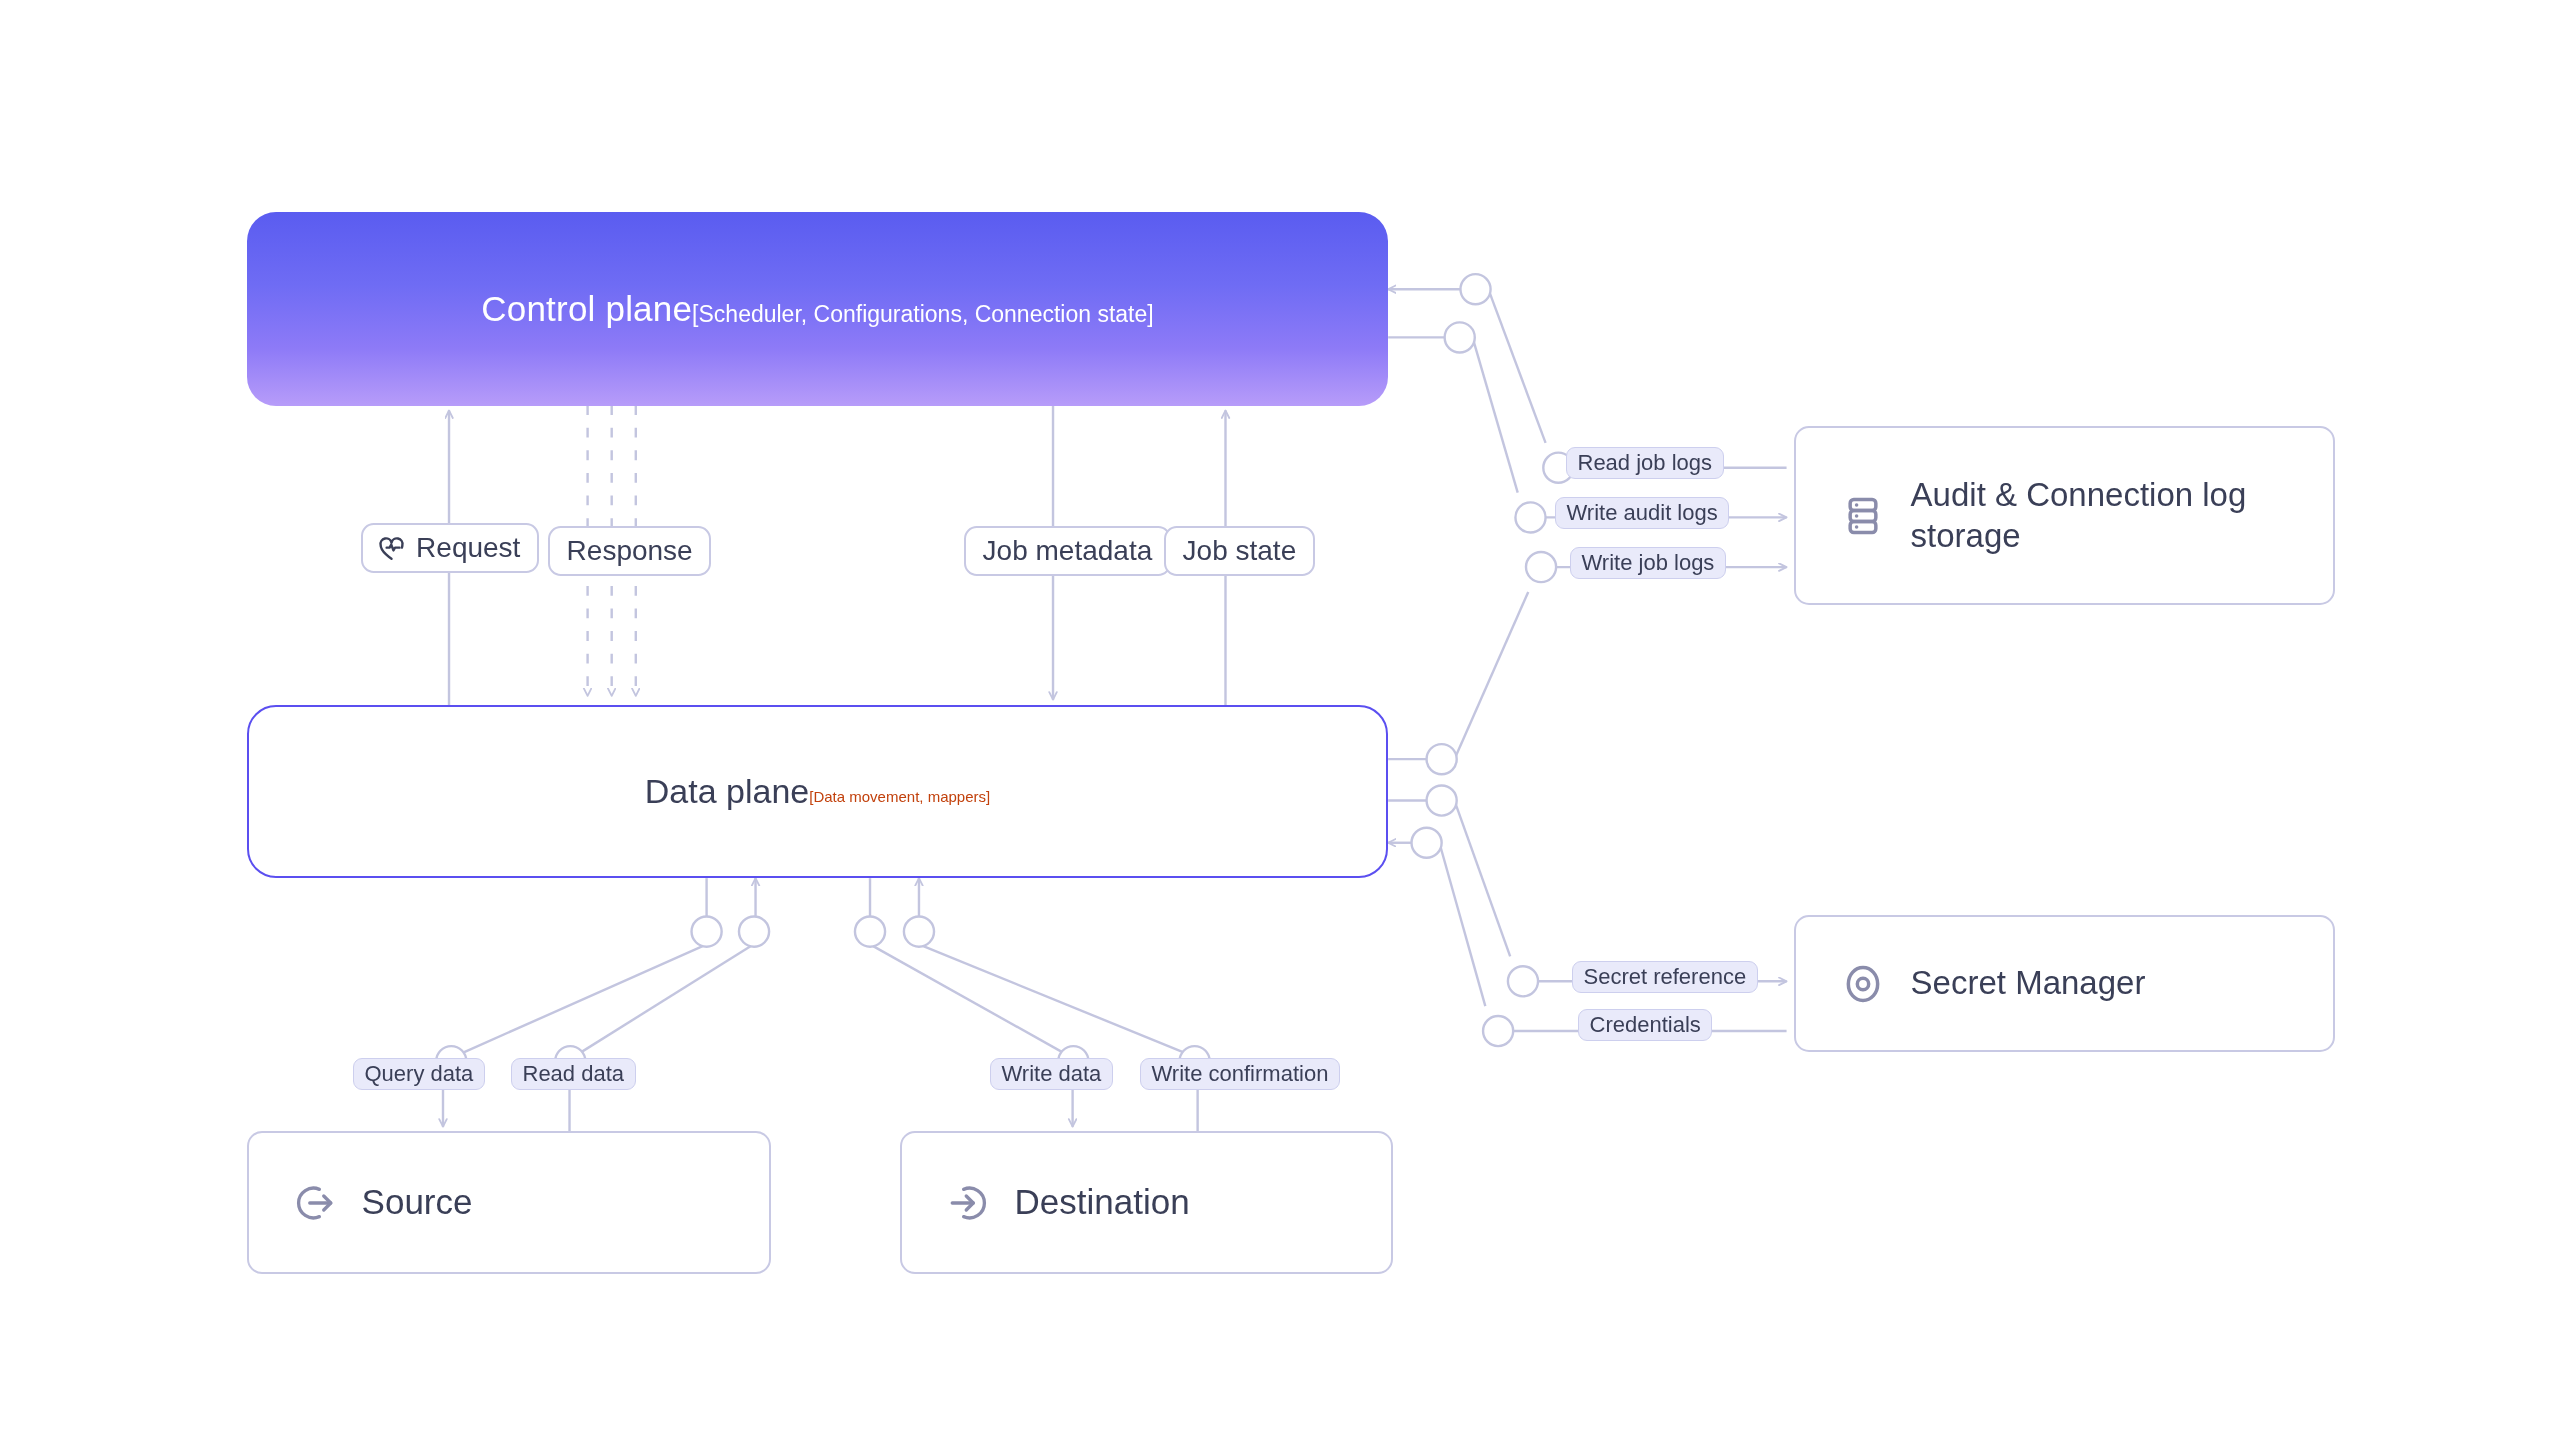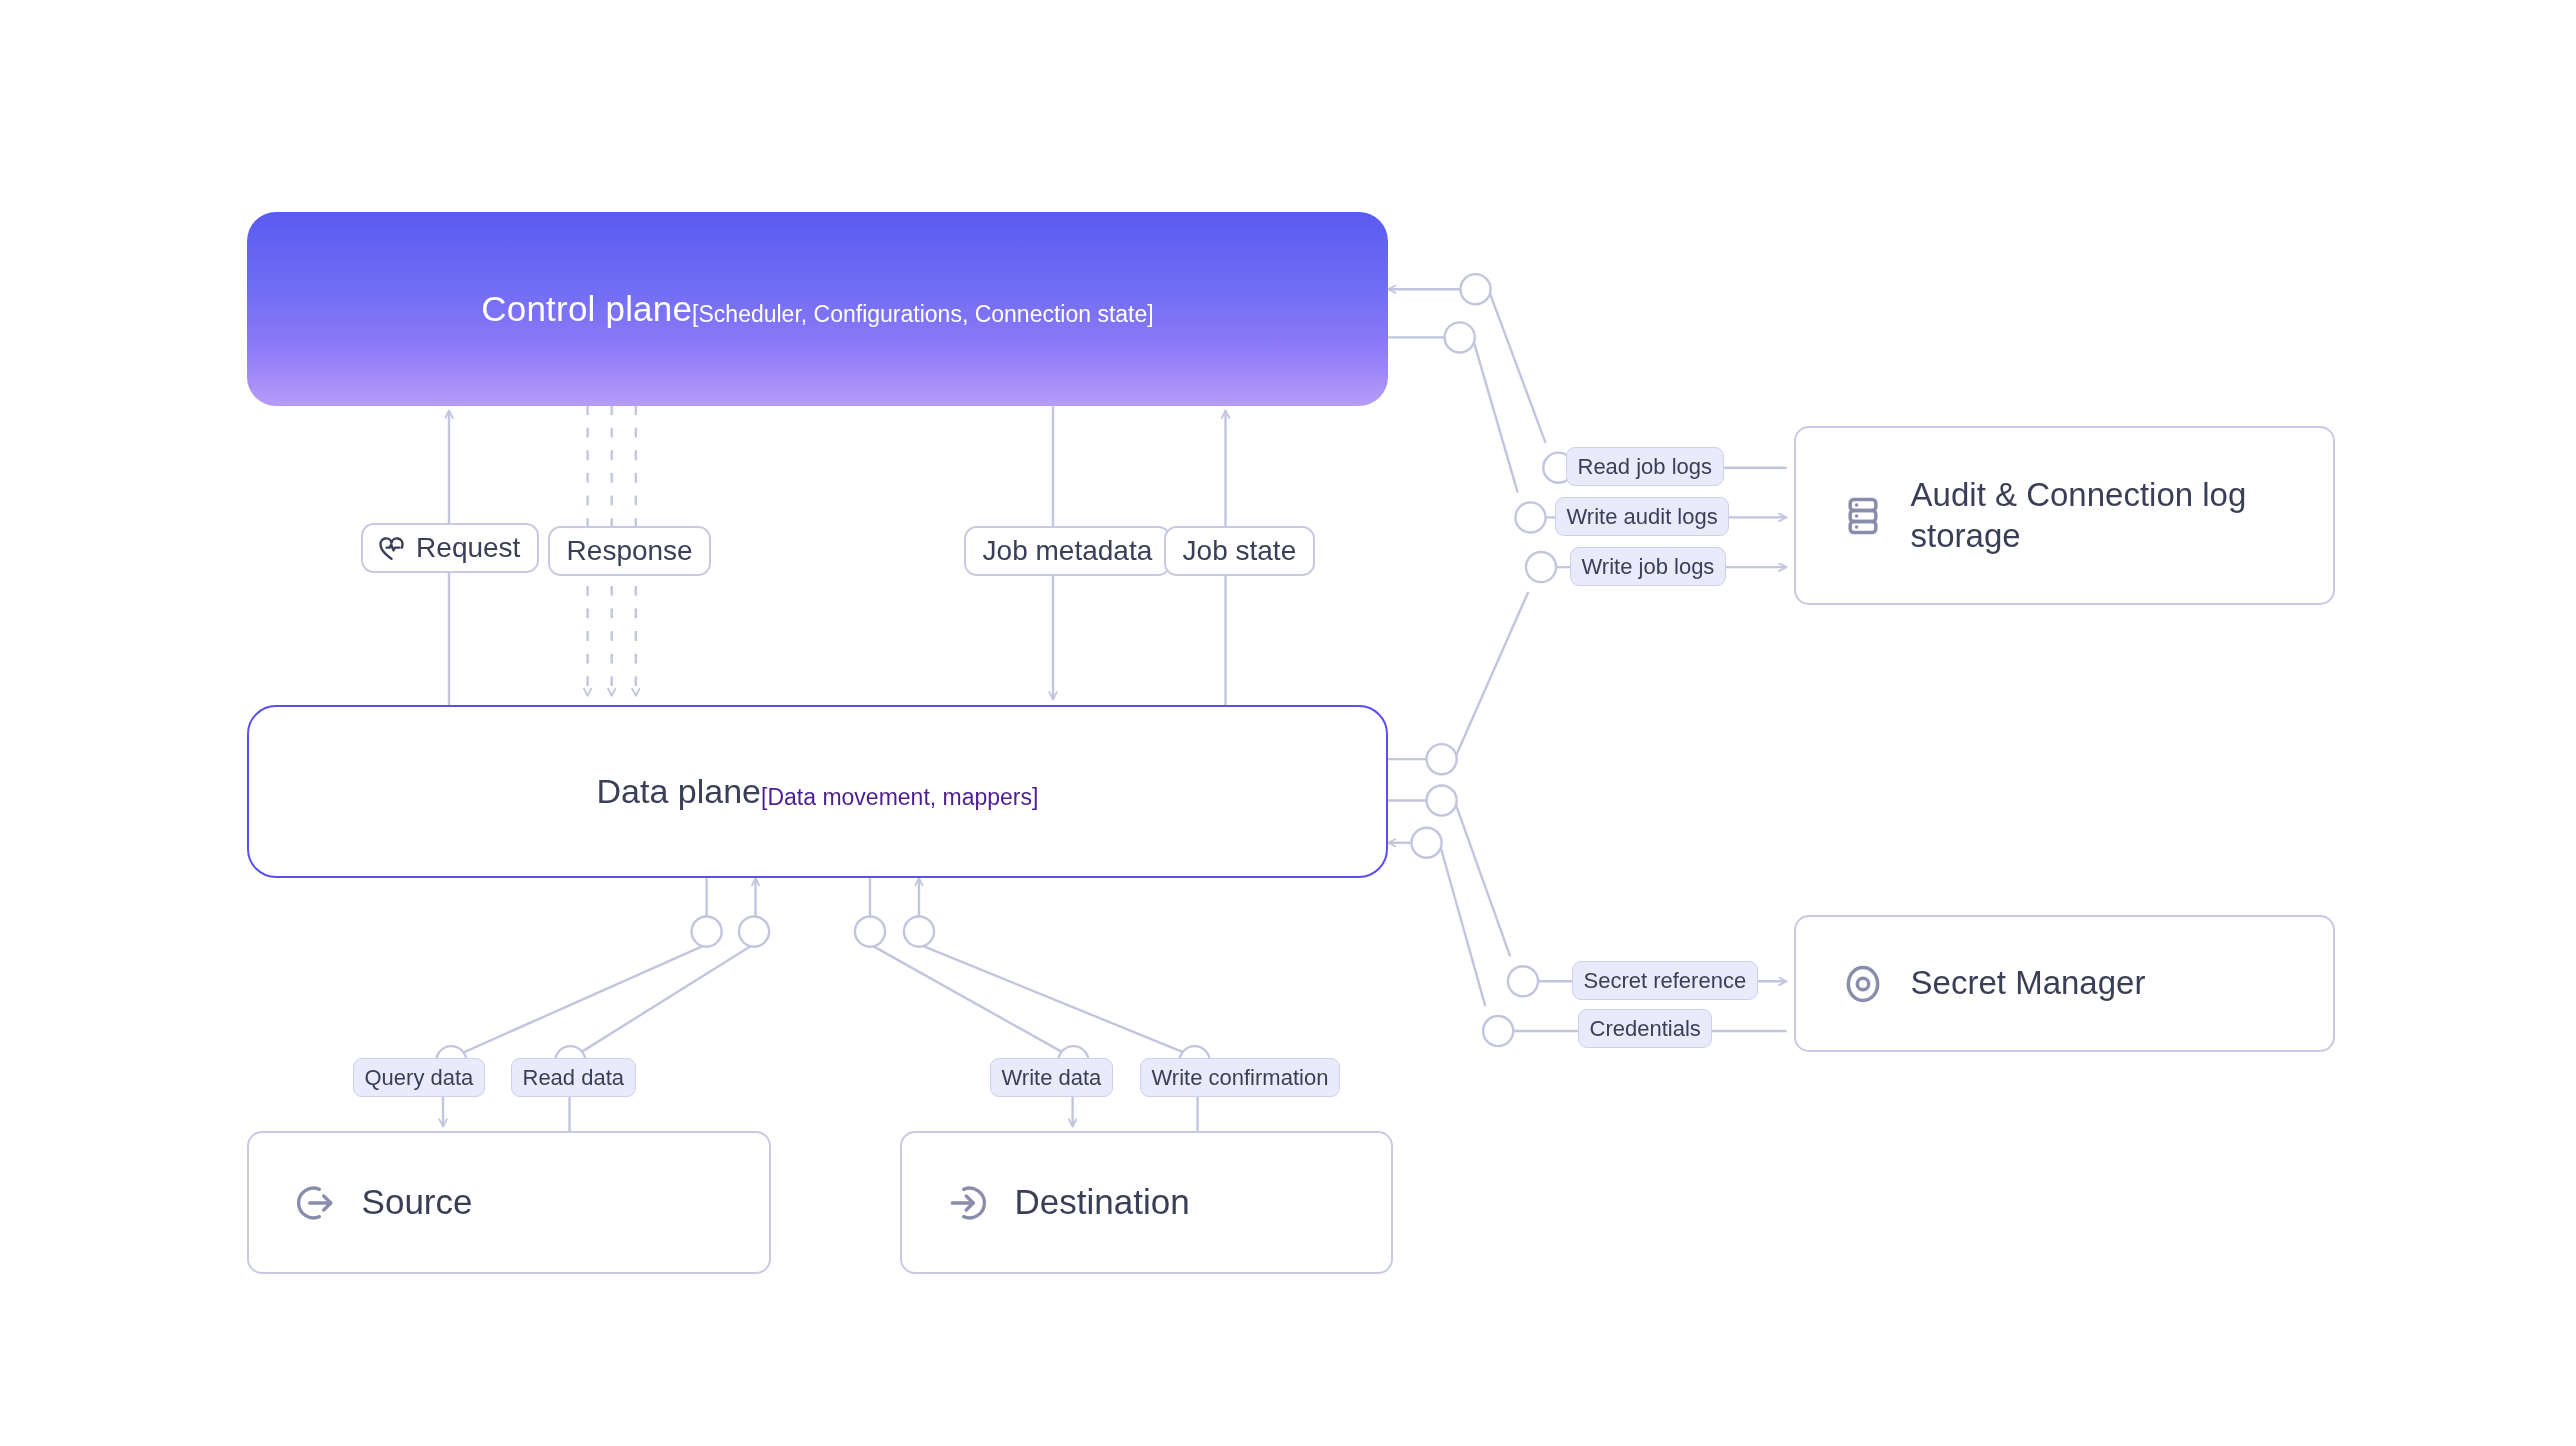--- a/index.html
+++ b/index.html
@@ -65,22 +65,22 @@
     height: 173px;
     background: #ffffff;
     border: 2.3px solid #5b4ff0;
   }
   #data-plane .plane-title {
     color: #3a3f57;
     font-size: 34px;
     line-height: 1.1;
   }
   #data-plane .plane-sub {
-    color: #4c1d95;
-    font-size: 23px;
+    color: #c2410c;
+    font-size: 15px;
     margin-top: 12px;
     line-height: 1.1;
   }
 
   
   .card {
     position: absolute;
     box-sizing: border-box;
     border: 2.3px solid #c8c9e4;
     border-radius: 15px;
@@ -138,21 +138,21 @@
     margin-right: 10.5px;
     color: #3a3f57;
     flex: 0 0 auto;
   }
   
   .chip-fill {
     background: #e9eafa;
     border: 1.5px solid #cdcfee;
     border-radius: 9px;
     font-size: 22px;
-    height: 39px;
+    height: 32px;
     padding: 0 10.5px;
   }
 
   #chip-request      { left: 361px;  top: 523px; }
   #chip-response     { left: 548px;  top: 526px; }
   #chip-job-metadata { left: 964px; top: 526px; }
   #chip-job-state    { left: 1164px; top: 526px; }
 
   #chip-read-job-logs   { left: 1566px; top: 447px; }
   #chip-write-audit-logs{ left: 1555px; top: 497px; }

